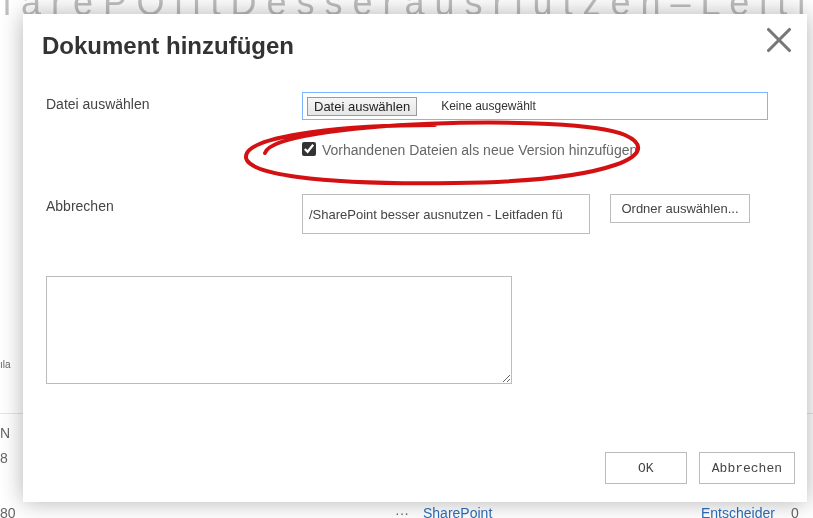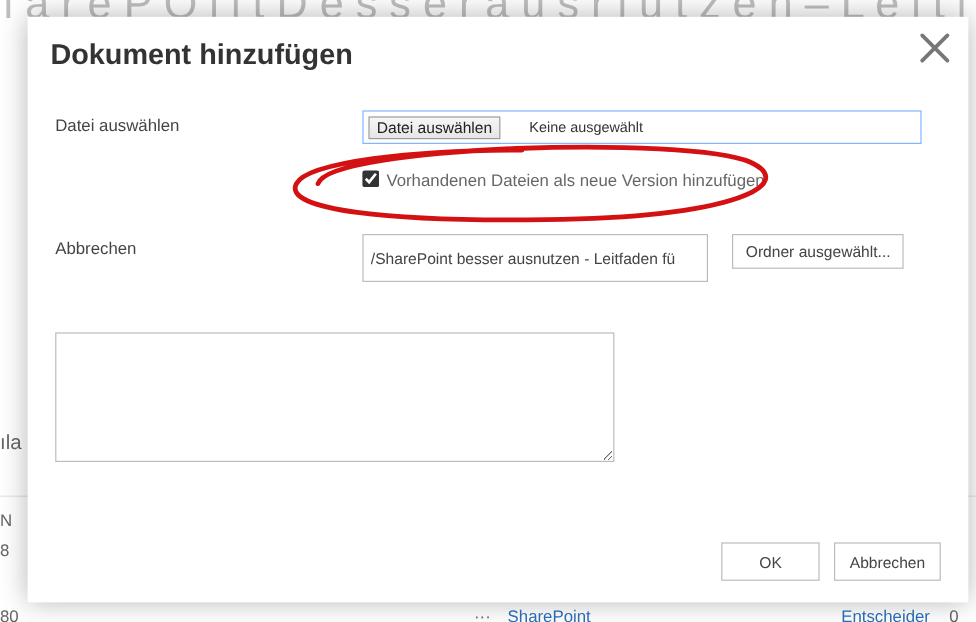--- a/index.html
+++ b/index.html
@@ -32,21 +32,21 @@
     position: absolute;
     font-size: 14px;
     color: #555;
     white-space: nowrap;
   }
   .bg-link1 { left: 423px; bottom: -3px; color: #2c6fbb; font-size: 14px; }
   .bg-link2 { left: 701px; bottom: -3px; color: #2c6fbb; font-size: 14px; }
   .bg-num   { left: 0px;   bottom: -3px; color: #666; font-size: 14px; }
   .bg-n     { left: 0px;   top: 425px; color: #666; font-size: 14px; }
   .bg-8     { left: 0px;   top: 450px; color: #666; font-size: 14px; }
-  .bg-ila   { left: 0px;   top: 359px; color: #666; font-size: 17px; }
+  .bg-ila   { left: 0px;   top: 359px; color: #666; font-size: 10px; }
   .bg-dots  { left: 395px; bottom: -3px; color: #666; font-size: 14px; }
   .bg-zero  { left: 791px; bottom: -3px; color: #666; font-size: 14px; }
   .bg-hr {
     position: absolute;
     left: 0; right: 0;
     top: 413px;
     height: 1px;
     background: #e5e5e5;
   }
 
@@ -173,24 +173,25 @@
     height: 108px;
     box-sizing: border-box;
     border: 1px solid #bcbcbc;
     resize: both;
     font-family: inherit;
     font-size: 13px;
     padding: 4px;
   }
   .button-row {
     position: absolute;
-    right: 23px;
+    right: 12px;
     bottom: 18px;
     display: flex;
     gap: 12px;
+    font-family: Liberation Mono, monospace;
   }
   .action-btn {
     min-width: 82px;
     height: 32px;
     border: 1px solid #bcbcbc;
     background: #fff;
     font-size: 13px;
     cursor: pointer;
     padding: 0 12px;
     font-family: inherit;
@@ -249,21 +250,21 @@
           <input type="checkbox" checked="" style="">
           <span>Vorhandenen Dateien als neue Version hinzufügen</span>
         </label>
       </div>
     </div>
 
     <div class="row">
       <div class="label-col">Abbrechen</div>
       <div class="field-col">
         <input class="dest-input" type="text" value="/SharePoint besser ausnutzen - Leitfaden fü" style="">
-        <button class="browse-btn">Ordner ausgewählt...</button>
+        <button class="browse-btn">Ordner auswählen...</button>
       </div>
     </div>
 
     <div class="row comments-row">
       <div class="field-col">
         <textarea class="comments-ta" style=""></textarea>
       </div>
     </div>
 
   </div>

